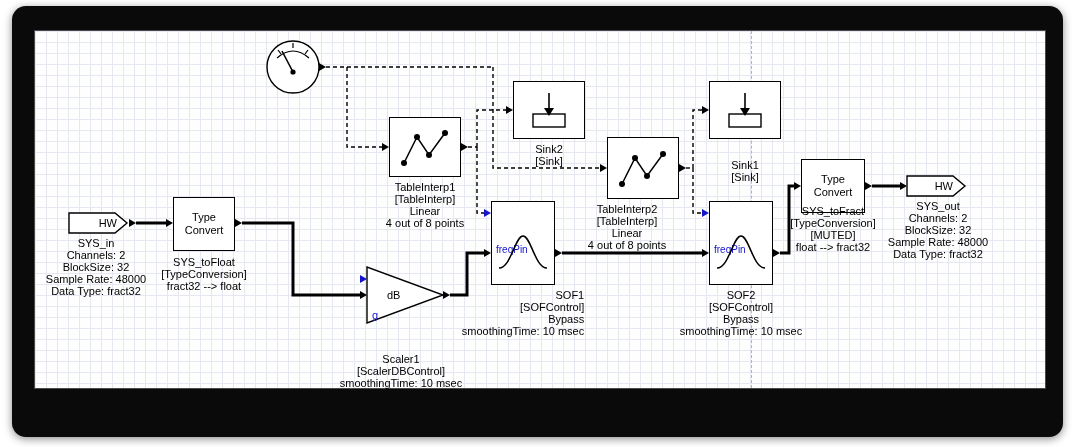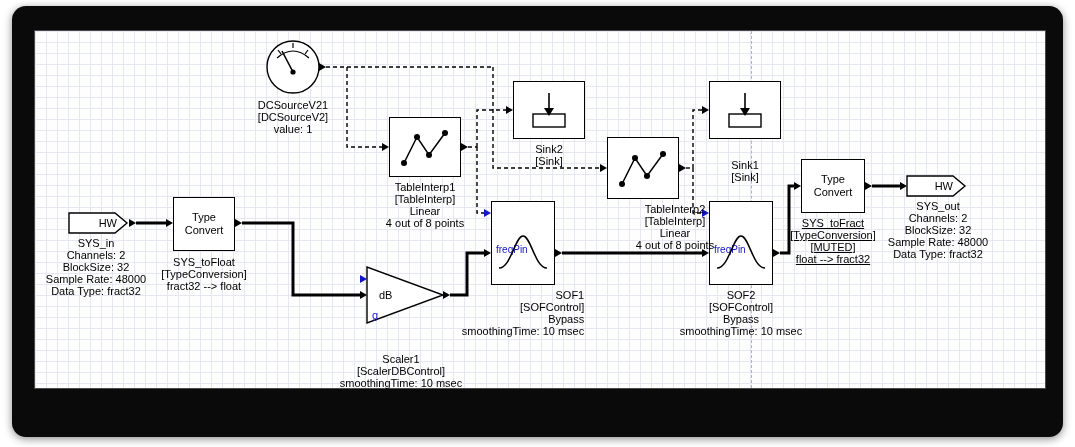--- a/index.html
+++ b/index.html
@@ -167,27 +167,22 @@
       </div>
 
       <div class="block convert" style="left:766px;top:128px;width:64px;height:54px;">
         <div>
           <span>Type</span><br>
           <span>Convert</span>
         </div>
       </div>
 
       <div class="bluetxt" style="left:337px;top:242px;font-size:11px;">g</div>
-      <div class="blktxt" style="left:344px;top:258px;">dB</div>
-
-      <div class="lbl" style="left:258px;top:68px;">
-        <span>DCSourceV21</span>
-        <span>[DCSourceV2]</span>
-        <span>value: 1</span>
-      </div>
+      <div class="blktxt" style="left:352px;top:258px;">dB</div>
+
 
       <div class="lbl" style="left:61px;top:206px;">
         <span>SYS_in</span>
         <span>Channels: 2</span>
         <span>BlockSize: 32</span>
         <span>Sample Rate: 48000</span>
         <span>Data Type: fract32</span>
       </div>
 
       <div class="lbl" style="left:169px;top:225px;">
@@ -201,21 +196,21 @@
         <span>[TableInterp]</span>
         <span>Linear</span>
         <span>4 out of 8 points</span>
       </div>
 
       <div class="lbl" style="left:514px;top:112px;">
         <span>Sink2</span>
         <span>[Sink]</span>
       </div>
 
-      <div class="lbl" style="left:640px;top:172px;">
+      <div class="lbl" style="left:592px;top:172px;">
         <span>TableInterp2</span>
         <span>[TableInterp]</span>
         <span>Linear</span>
         <span>4 out of 8 points</span>
       </div>
 
       <div class="lbl" style="left:710px;top:112px;margin-top:16px;">
         <span>Sink1</span>
         <span>[Sink]</span>
       </div>
@@ -233,21 +228,21 @@
         <span>smoothingTime: 10 msec</span>
       </div>
 
       <div class="lbl" style="left:706px;top:258px;">
         <span>SOF2</span>
         <span>[SOFControl]</span>
         <span>Bypass</span>
         <span>smoothingTime: 10 msec</span>
       </div>
 
-      <div class="lbl" style="left:798px;top:186px;text-decoration:underline;">
+      <div class="lbl" style="left:798px;top:174px;">
         <span>SYS_toFract</span>
         <span>[TypeConversion]</span>
         <span>[MUTED]</span>
         <span>float --&gt; fract32</span>
       </div>
 
       <div class="lbl" style="left:903px;top:169px;">
         <span>SYS_out</span>
         <span>Channels: 2</span>
         <span>BlockSize: 32</span>

